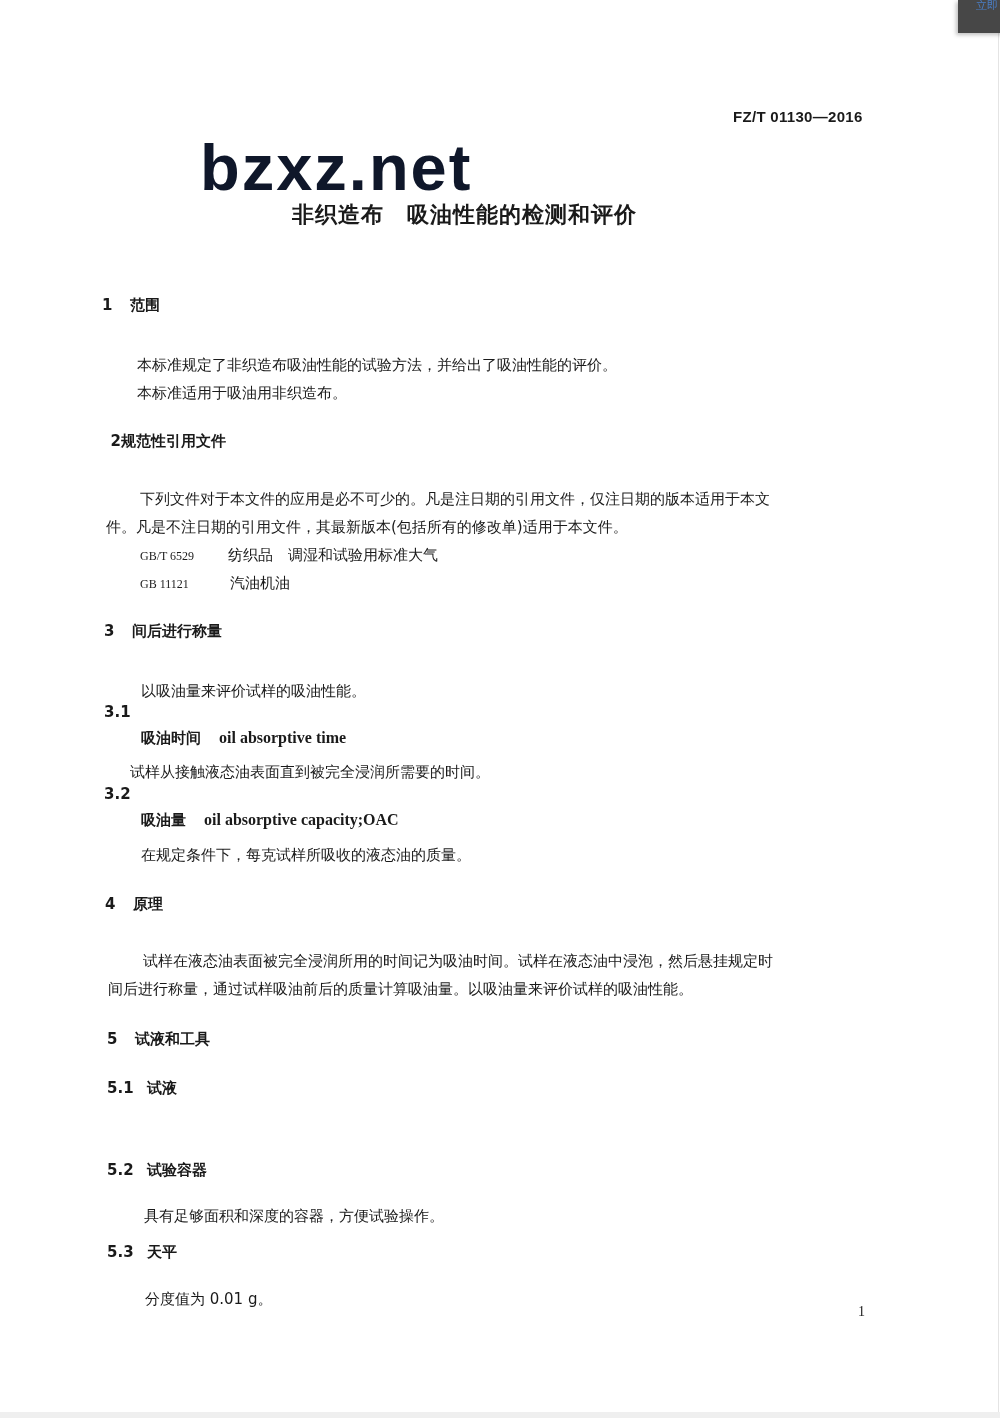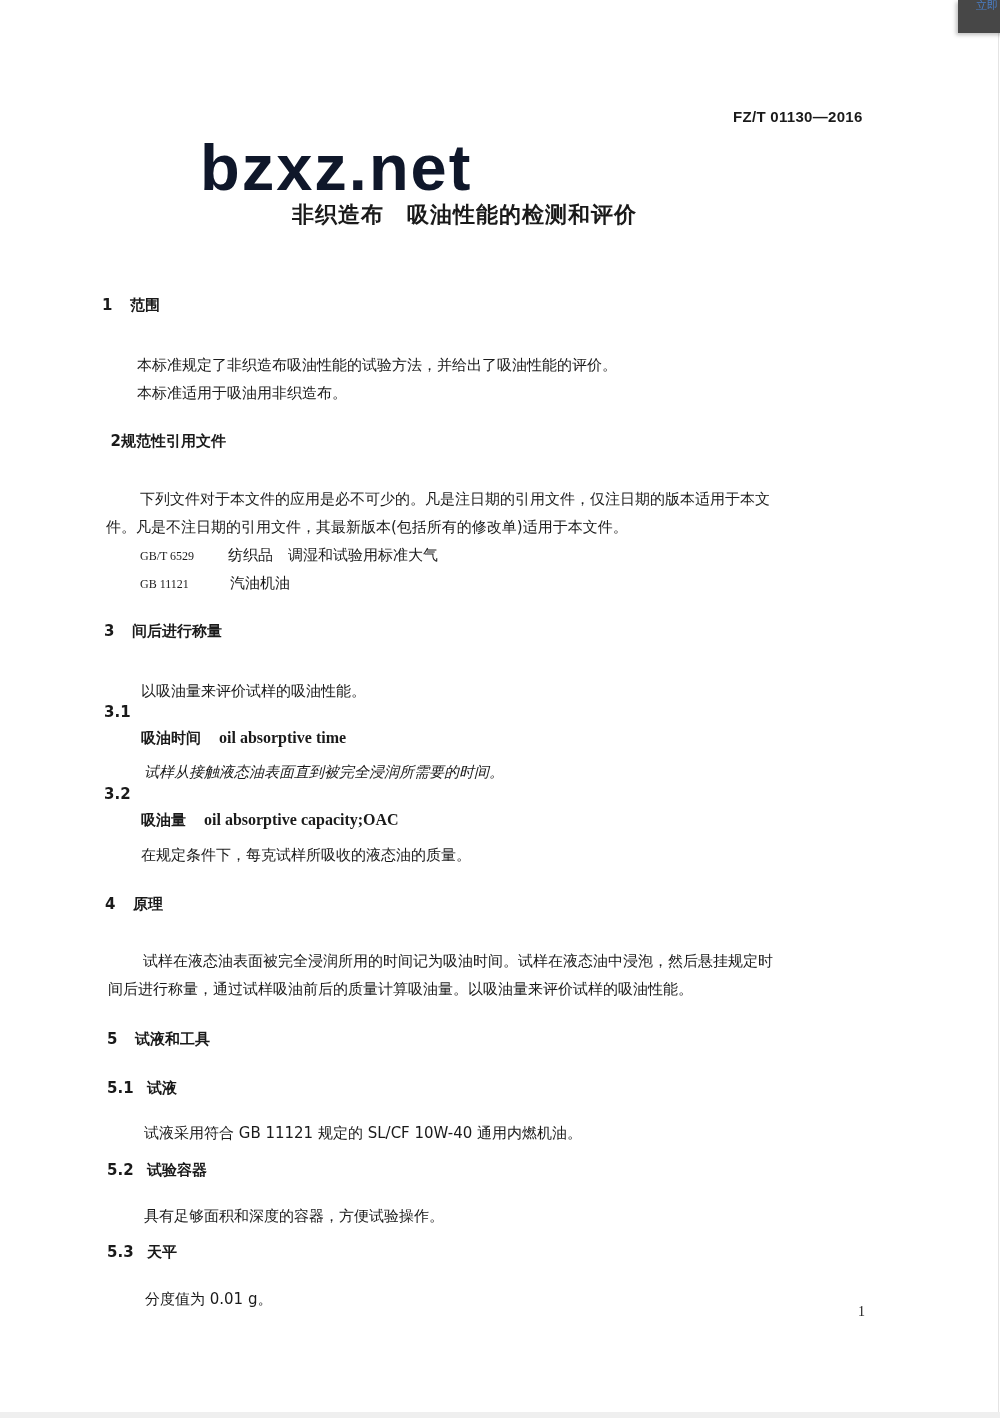--- a/index.html
+++ b/index.html
@@ -78,42 +78,41 @@
 
   <div class="abs h" style="left:104px; top:622px;">
     <span class="num">3</span><span>间后进行称量</span>
   </div>
   <div class="abs p" style="left:141px; top:674px;">以吸油量来评价试样的吸油性能。</div>
 
   <div class="abs h" style="left:104px; top:703px;">3.1</div>
   <div class="abs term" style="left:141px; top:729px;">
     <span>吸油时间</span><span class="en">oil absorptive time</span>
   </div>
-  <div class="abs p" style="left:144px; top:755px;font-style:italic;">试样从接触液态油表面直到被完全浸润所需要的时间。</div>
+  <div class="abs p" style="left:130px; top:755px;">试样从接触液态油表面直到被完全浸润所需要的时间。</div>
 
   <div class="abs h" style="left:104px; top:785px;">3.2</div>
   <div class="abs term" style="left:141px; top:811px;">
     <span>吸油量</span><span class="en">oil absorptive capacity;OAC</span>
   </div>
   <div class="abs p" style="left:141px; top:838px;">在规定条件下，每克试样所吸收的液态油的质量。</div>
 
   <div class="abs h" style="left:105px; top:895px;">
     <span class="num">4</span><span>原理</span>
   </div>
   <div class="abs p" style="left:143px; top:944px;">试样在液态油表面被完全浸润所用的时间记为吸油时间。试样在液态油中浸泡，然后悬挂规定时</div>
   <div class="abs p" style="left:108px; top:972px;">间后进行称量，通过试样吸油前后的质量计算吸油量。以吸油量来评价试样的吸油性能。</div>
 
   <div class="abs h" style="left:107px; top:1030px;">
     <span class="num">5</span><span>试液和工具</span>
   </div>
 
   <div class="abs h h2" style="left:107px; top:1079px;">
     <span class="num">5.1</span><span>试液</span>
   </div>
-  <div class="abs p" style="left:144px; top:1116px;">试液采用符合 GB 11121 规定的 SL/CF 10W-40 通用内燃机油。</div>
 
   <div class="abs h h2" style="left:107px; top:1161px;">
     <span class="num">5.2</span><span>试验容器</span>
   </div>
   <div class="abs p" style="left:144px; top:1199px;">具有足够面积和深度的容器，方便试验操作。</div>
 
   <div class="abs h h2" style="left:107px; top:1243px;">
     <span class="num">5.3</span><span>天平</span>
   </div>
   <div class="abs p" style="left:145px; top:1282px;">分度值为 0.01 g。</div>

